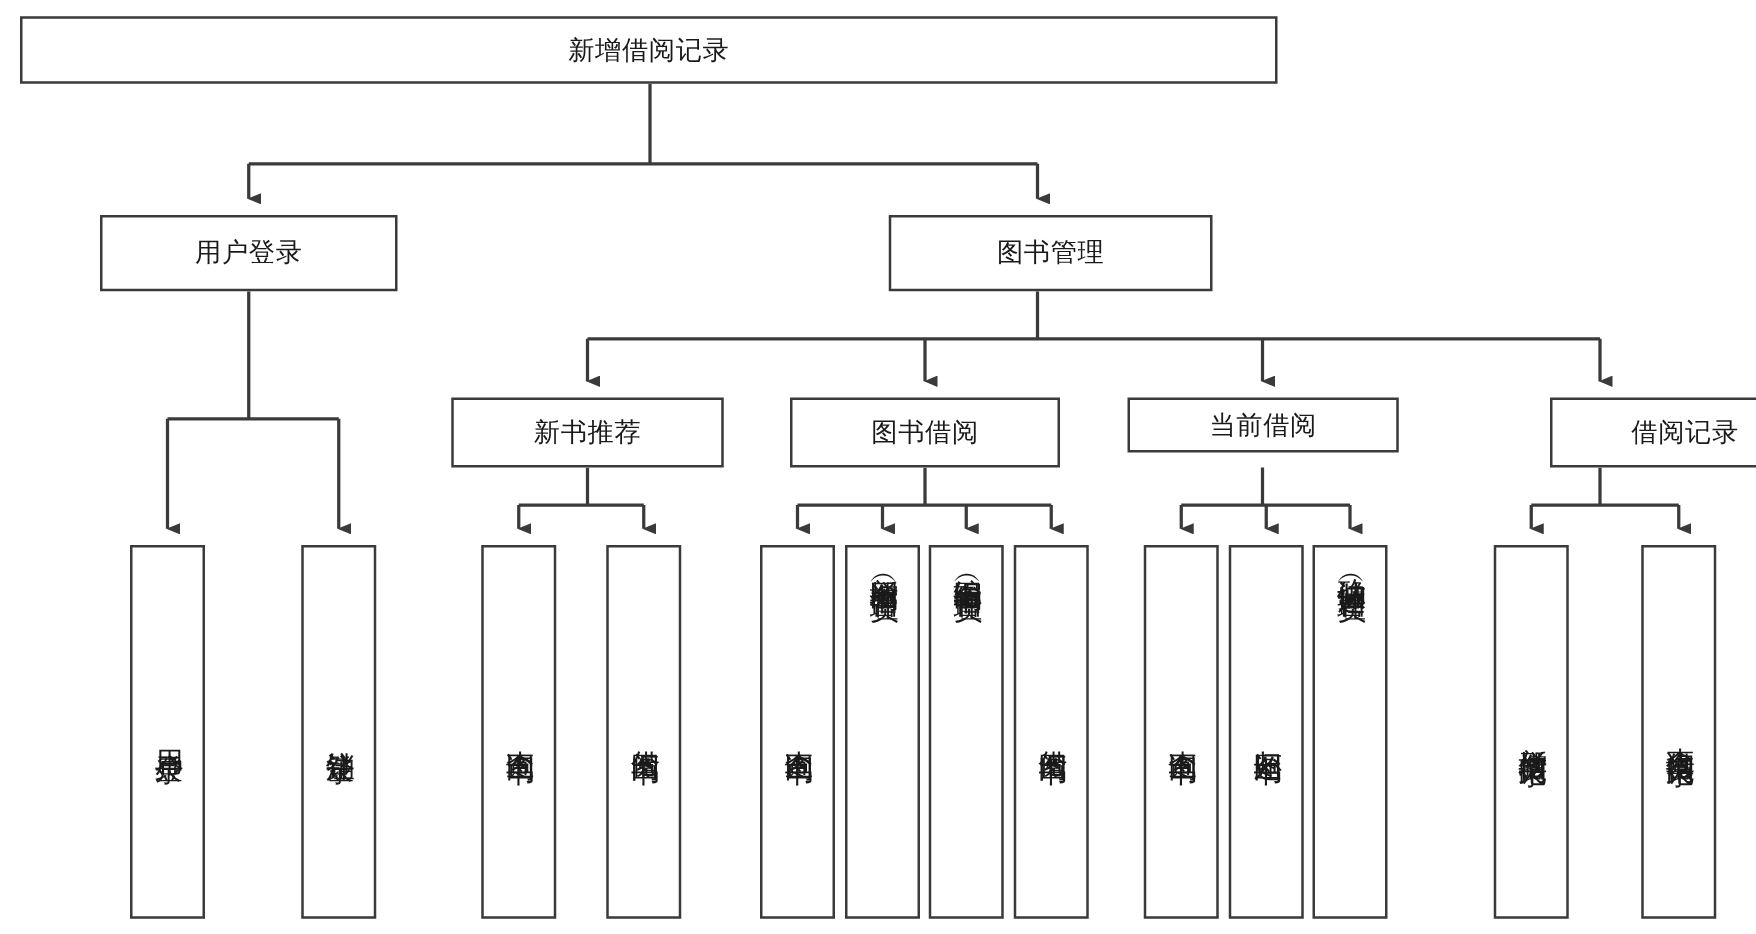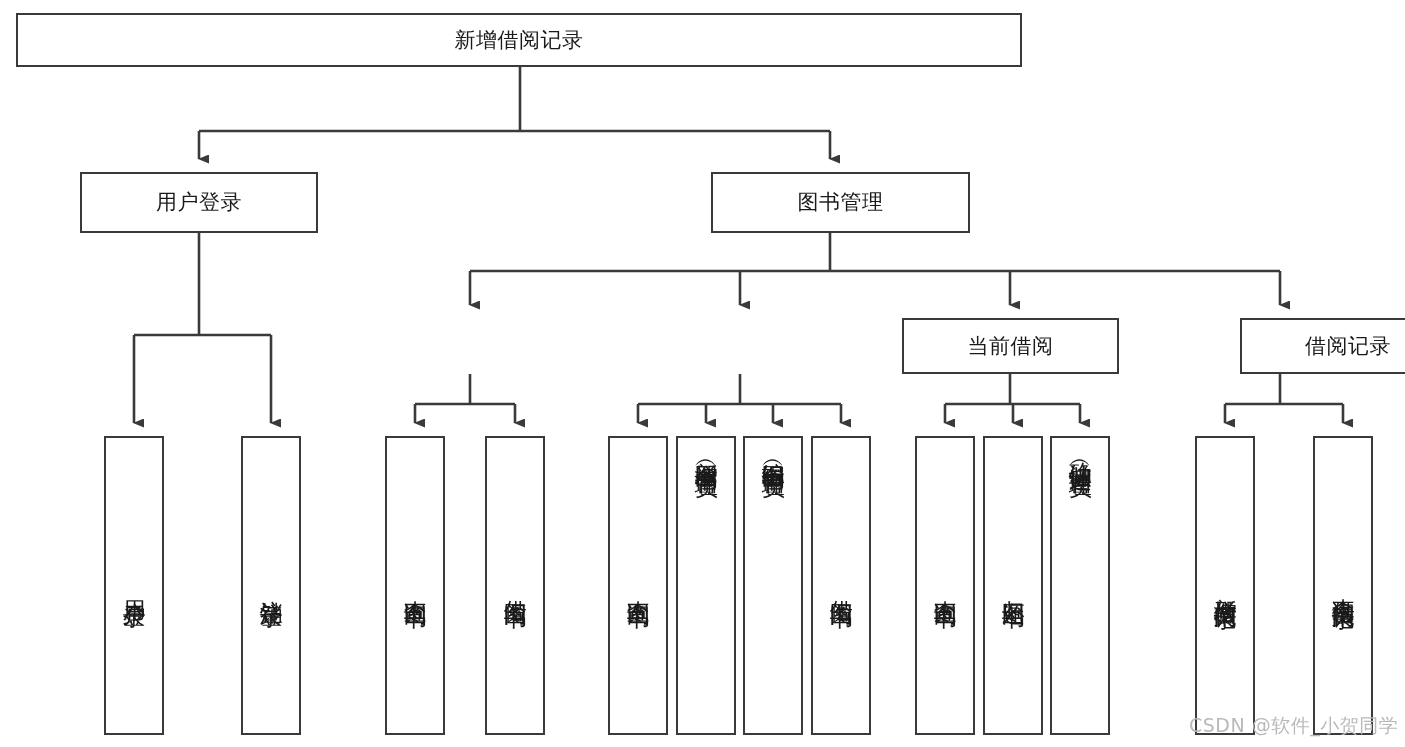--- a/index.html
+++ b/index.html
@@ -124,21 +124,27 @@
     <span class="node-label">新增借阅记录</span>
   </div>
 
   <div class="node h-node" style="left: 80px; top: 172px; width: 238px; height: 61px;">
     <span class="node-label">用户登录</span>
   </div>
   <div class="node h-node" style="left: 711px; top: 172px; width: 259px; height: 61px;">
     <span class="node-label">图书管理</span>
   </div>
 
-  <div class="node h-node" style="left: 902px; top: 318px; width: 217px; height: 56px;">
+  <div class="node h-node" style="left: 361px; top: 318px; width: 218px; height: 56px;">
+    <span class="node-label">新书推荐</span>
+  </div>
+  <div class="node h-node" style="left: 632px; top: 318px; width: 216px; height: 56px;">
+    <span class="node-label">图书借阅</span>
+  </div>
+  <div class="node h-node" style="left: 902px; top: 318px; width: 217px; height: 44px;">
     <span class="node-label">当前借阅</span>
   </div>
   <div class="node h-node" style="left: 1240px; top: 318px; width: 216px; height: 56px;">
     <span class="node-label">借阅记录</span>
   </div>
 
   <div class="node v-node centered" style="left: 104px; top: 436px; width: 60px; height: 299px;">
     <span class="node-label">用户登录</span>
   </div>
   <div class="node v-node centered" style="left: 241px; top: 436px; width: 60px; height: 299px;">
@@ -171,15 +177,14 @@
   <div class="node v-node" style="left: 1050px; top: 436px; width: 60px; height: 299px;">
     <span class="node-label">确认归还（管理员）</span>
   </div>
   <div class="node v-node centered" style="left: 1195px; top: 436px; width: 60px; height: 299px;">
     <span class="node-label">新增借阅记录</span>
   </div>
   <div class="node v-node centered" style="left: 1313px; top: 436px; width: 60px; height: 299px;">
     <span class="node-label">查询借阅记录</span>
   </div>
 
-  <div class="watermark">CSDN @软件_小贺同学</div>
 
 </div>
 
 </body></html>

